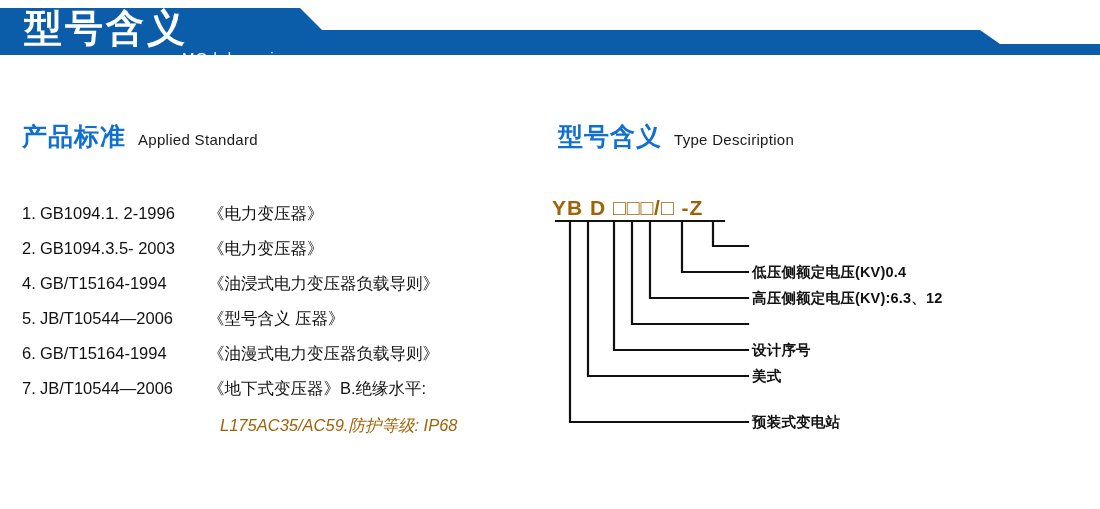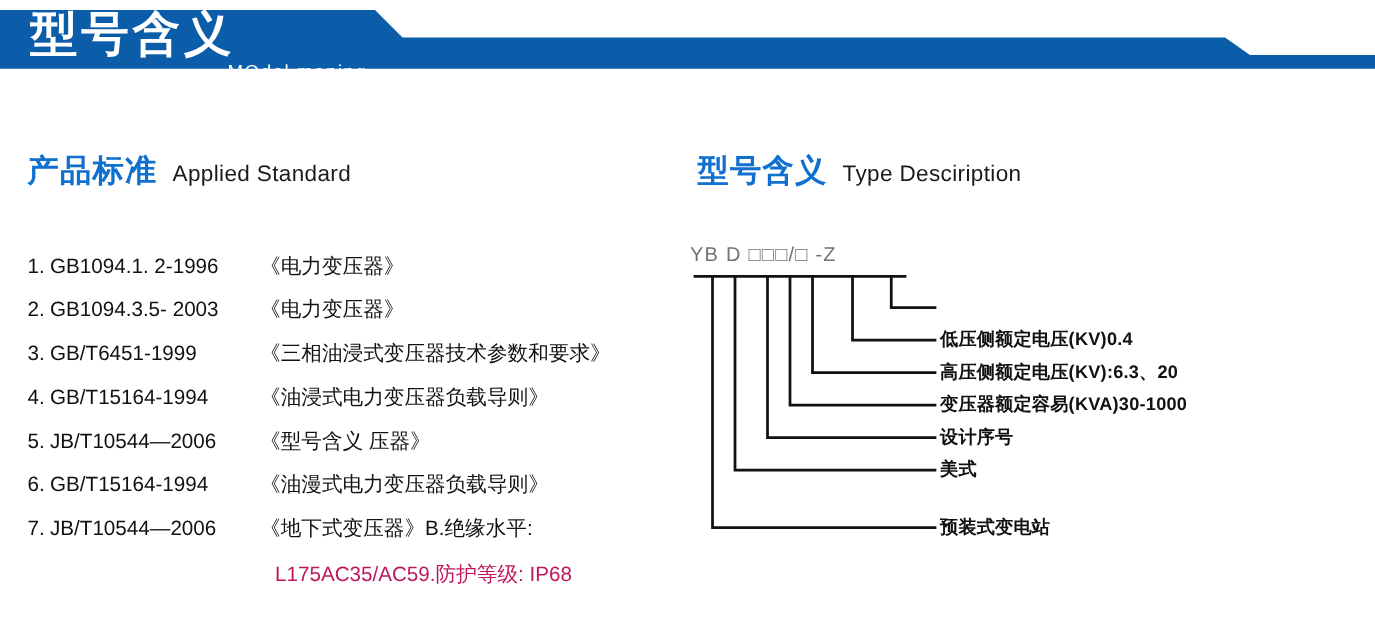--- a/index.html
+++ b/index.html
@@ -59,21 +59,21 @@
     white-space: nowrap;
   }
   .sec-head .cn {
     font-size: 25px;
     font-weight: bold;
     color: #1070d0;
     letter-spacing: 1px;
     vertical-align: baseline;
   }
   .sec-head .en {
-    font-size: 18px;
+    font-size: 15px;
     font-weight: normal;
     color: #1a1a1a;
     margin-left: 12px;
     letter-spacing: 0.3px;
     vertical-align: baseline;
   }
   #sec-head-left  { left: 22px;  top: 120px; }
   #sec-head-right { left: 558px; top: 120px; }
 
   
@@ -97,41 +97,42 @@
   .std-row .code {
     display: inline-block;
     min-width: 168px;
   }
   .std-row .name {
     display: inline-block;
   }
   .std-cont {
     display: block;
     font-size: 16.5px;
-    color: #be185d;
+    color: #a16207;
     line-height: 38px;
     white-space: nowrap;
     padding-left: 198px;
+    font-style: italic;
   }
 
   
   .typecode {
     position: absolute;
     left: 552px;
     top: 196px;
     width: 548px;
     height: 250px;
   }
   .tc-code {
     position: absolute;
     left: 0;
     top: 0;
-    font-size: 16px;
-    font-weight: normal;
-    color: #737373;
+    font-size: 21px;
+    font-weight: bold;
+    color: #a16207;
     letter-spacing: 1px;
     white-space: nowrap;
   }
   .tc-svg {
     position: absolute;
     left: 0;
     top: 0;
   }
   .tc-labels {
     position: absolute;
@@ -176,23 +177,20 @@
 </div>
 
 <div class="std-list">
   <div class="std-row">
     <span class="num">1.</span><span class="code">GB1094.1. 2-1996</span><span class="name">《电力变压器》</span>
   </div>
   <div class="std-row">
     <span class="num">2.</span><span class="code">GB1094.3.5- 2003</span><span class="name">《电力变压器》</span>
   </div>
   <div class="std-row">
-    <span class="num">3.</span><span class="code">GB/T6451-1999</span><span class="name">《三相油浸式变压器技术参数和要求》</span>
-  </div>
-  <div class="std-row">
     <span class="num">4.</span><span class="code">GB/T15164-1994</span><span class="name">《油浸式电力变压器负载导则》</span>
   </div>
   <div class="std-row">
     <span class="num">5.</span><span class="code">JB/T10544—2006</span><span class="name">《型号含义 压器》</span>
   </div>
   <div class="std-row">
     <span class="num">6.</span><span class="code">GB/T15164-1994</span><span class="name">《油漫式电力变压器负载导则》</span>
   </div>
   <div class="std-row">
     <span class="num">7.</span><span class="code">JB/T10544—2006</span><span class="name">《地下式变压器》B.绝缘水平:</span>
@@ -220,19 +218,18 @@
       <path d="M62,25 L62,154 L196,154"></path>
 
       <path d="M36,25 L36,180 L196,180"></path>
 
       <path d="M18,25 L18,226 L196,226"></path>
     </g>
   </svg>
 
   <div class="tc-labels">
     <div class="tc-label" style="top:68px;">低压侧额定电压(KV)0.4</div>
-    <div class="tc-label" style="top:94px;">高压侧额定电压(KV):6.3、20</div>
-    <div class="tc-label" style="top:120px;">变压器额定容易(KVA)30-1000</div>
+    <div class="tc-label" style="top:94px;">高压侧额定电压(KV):6.3、12</div>
     <div class="tc-label" style="top:146px;">设计序号</div>
     <div class="tc-label" style="top:172px;">美式</div>
     <div class="tc-label" style="top:218px;">预装式变电站</div>
   </div>
 </div>
 
 </body></html>

